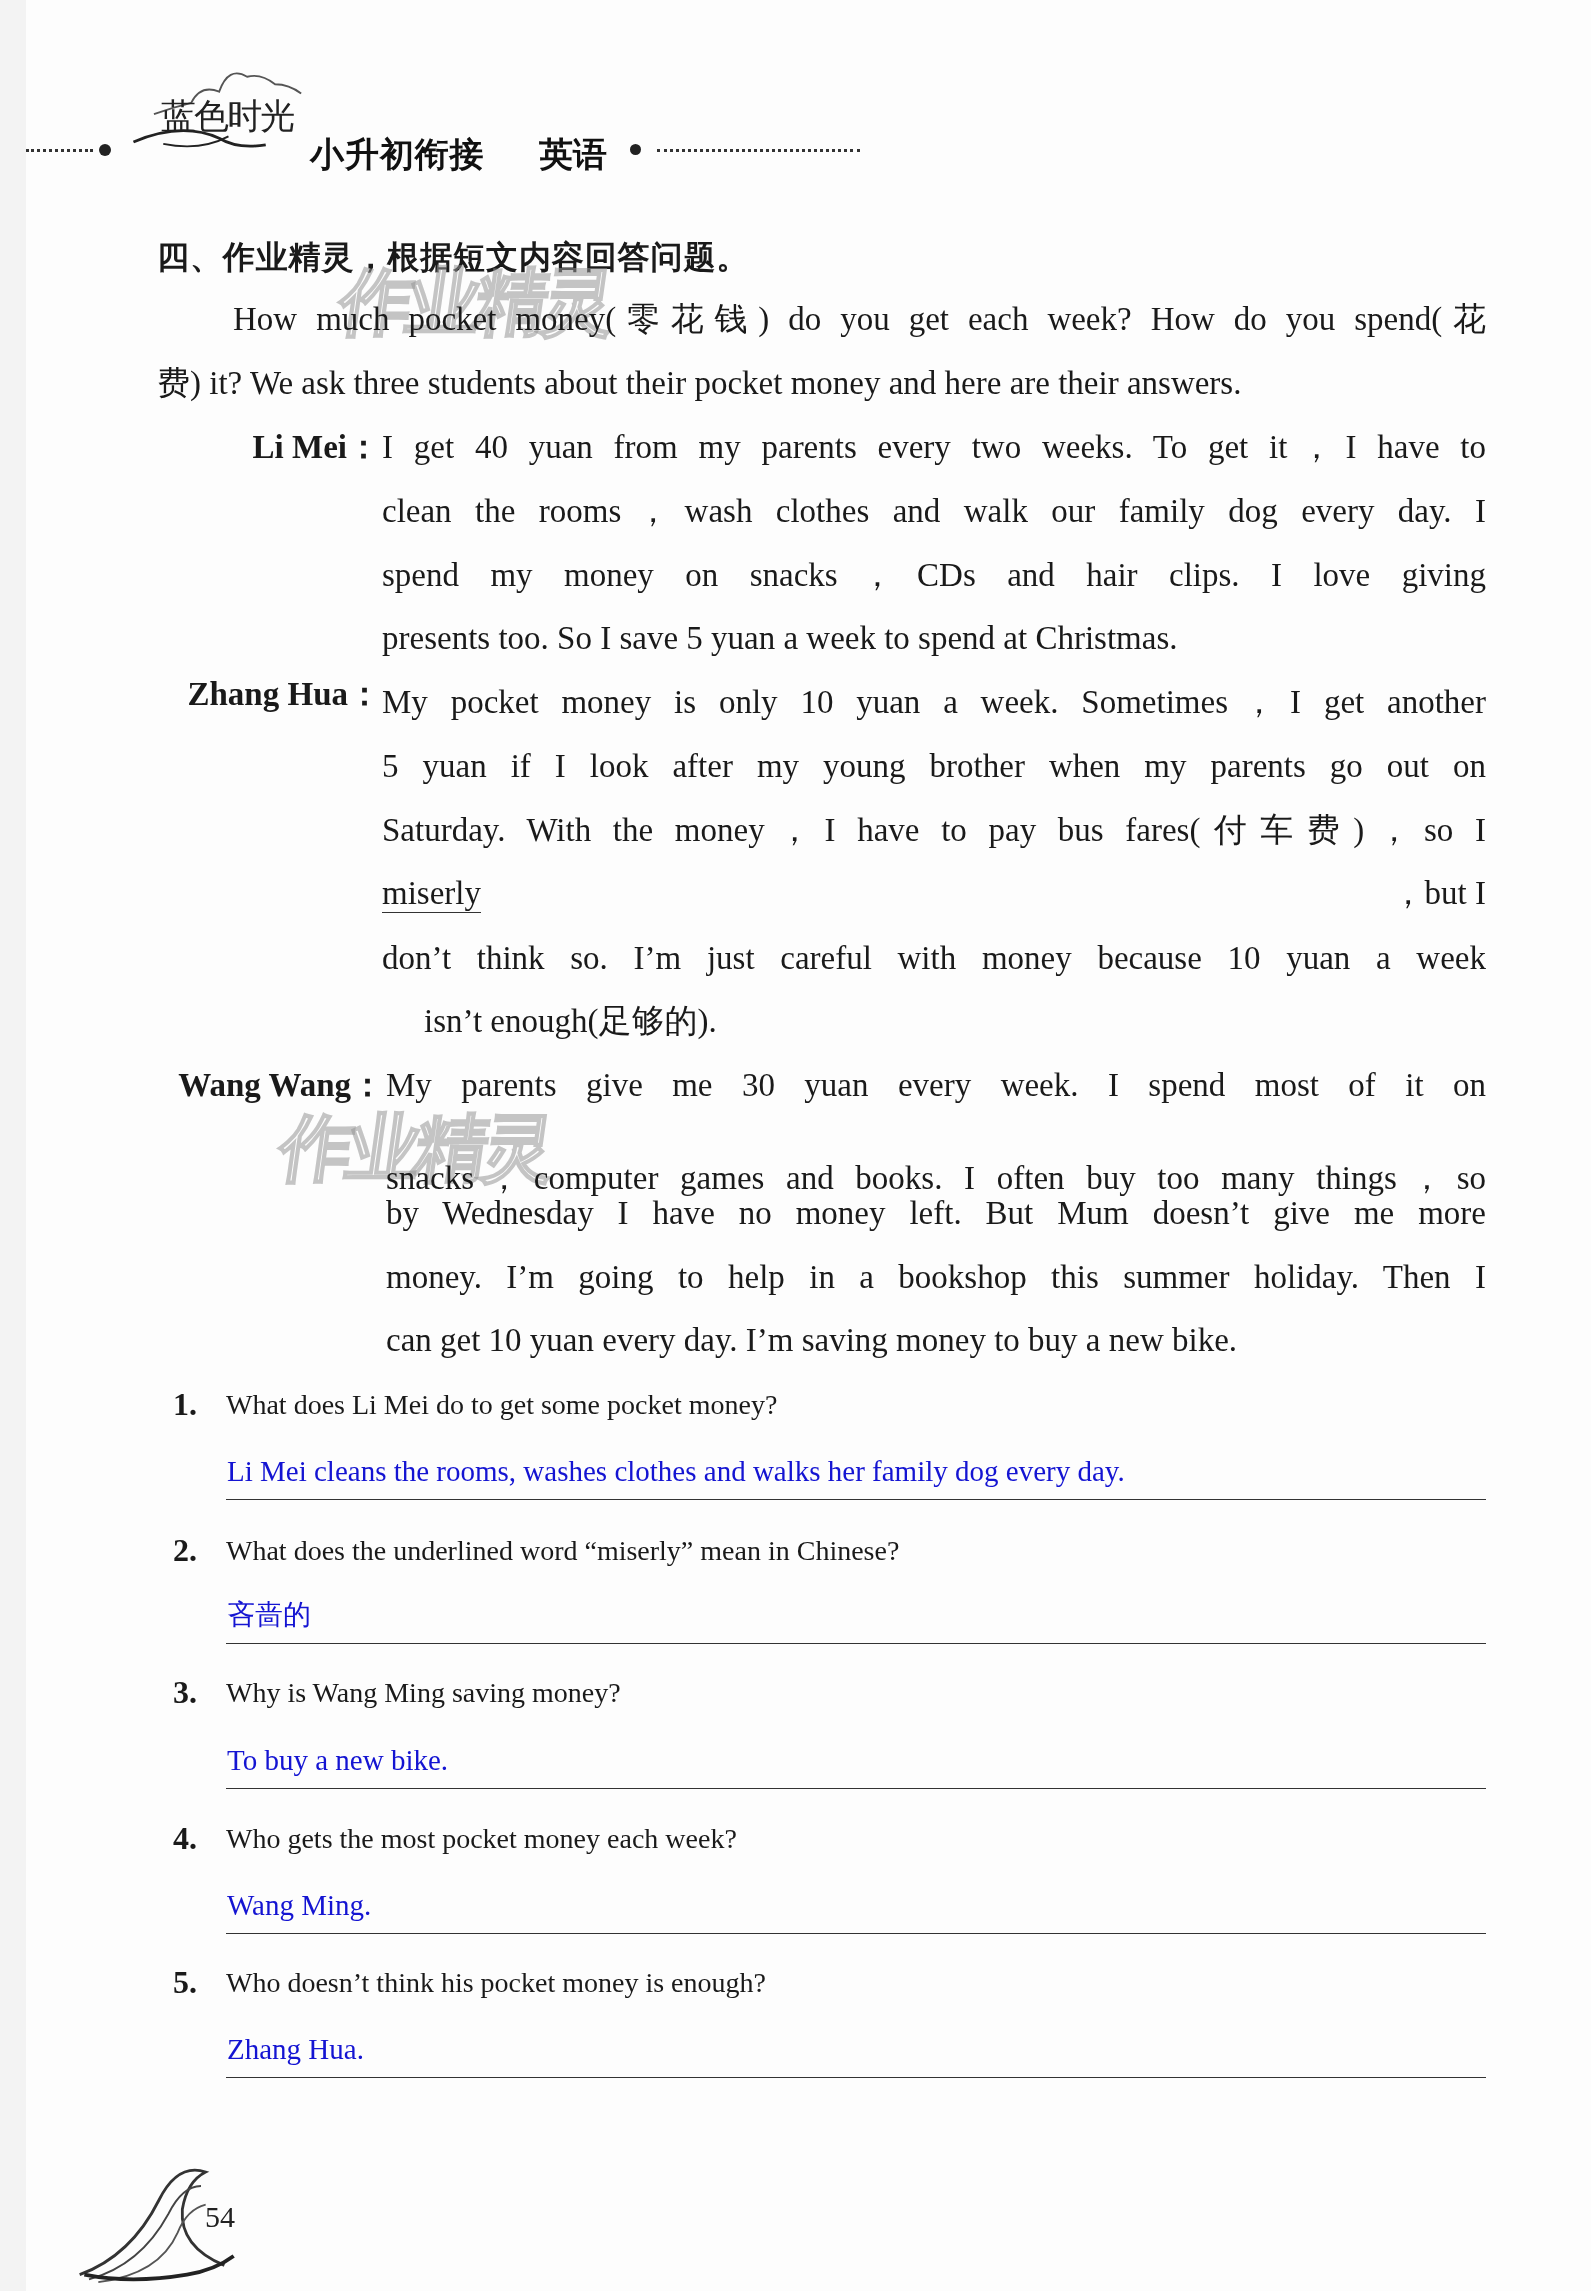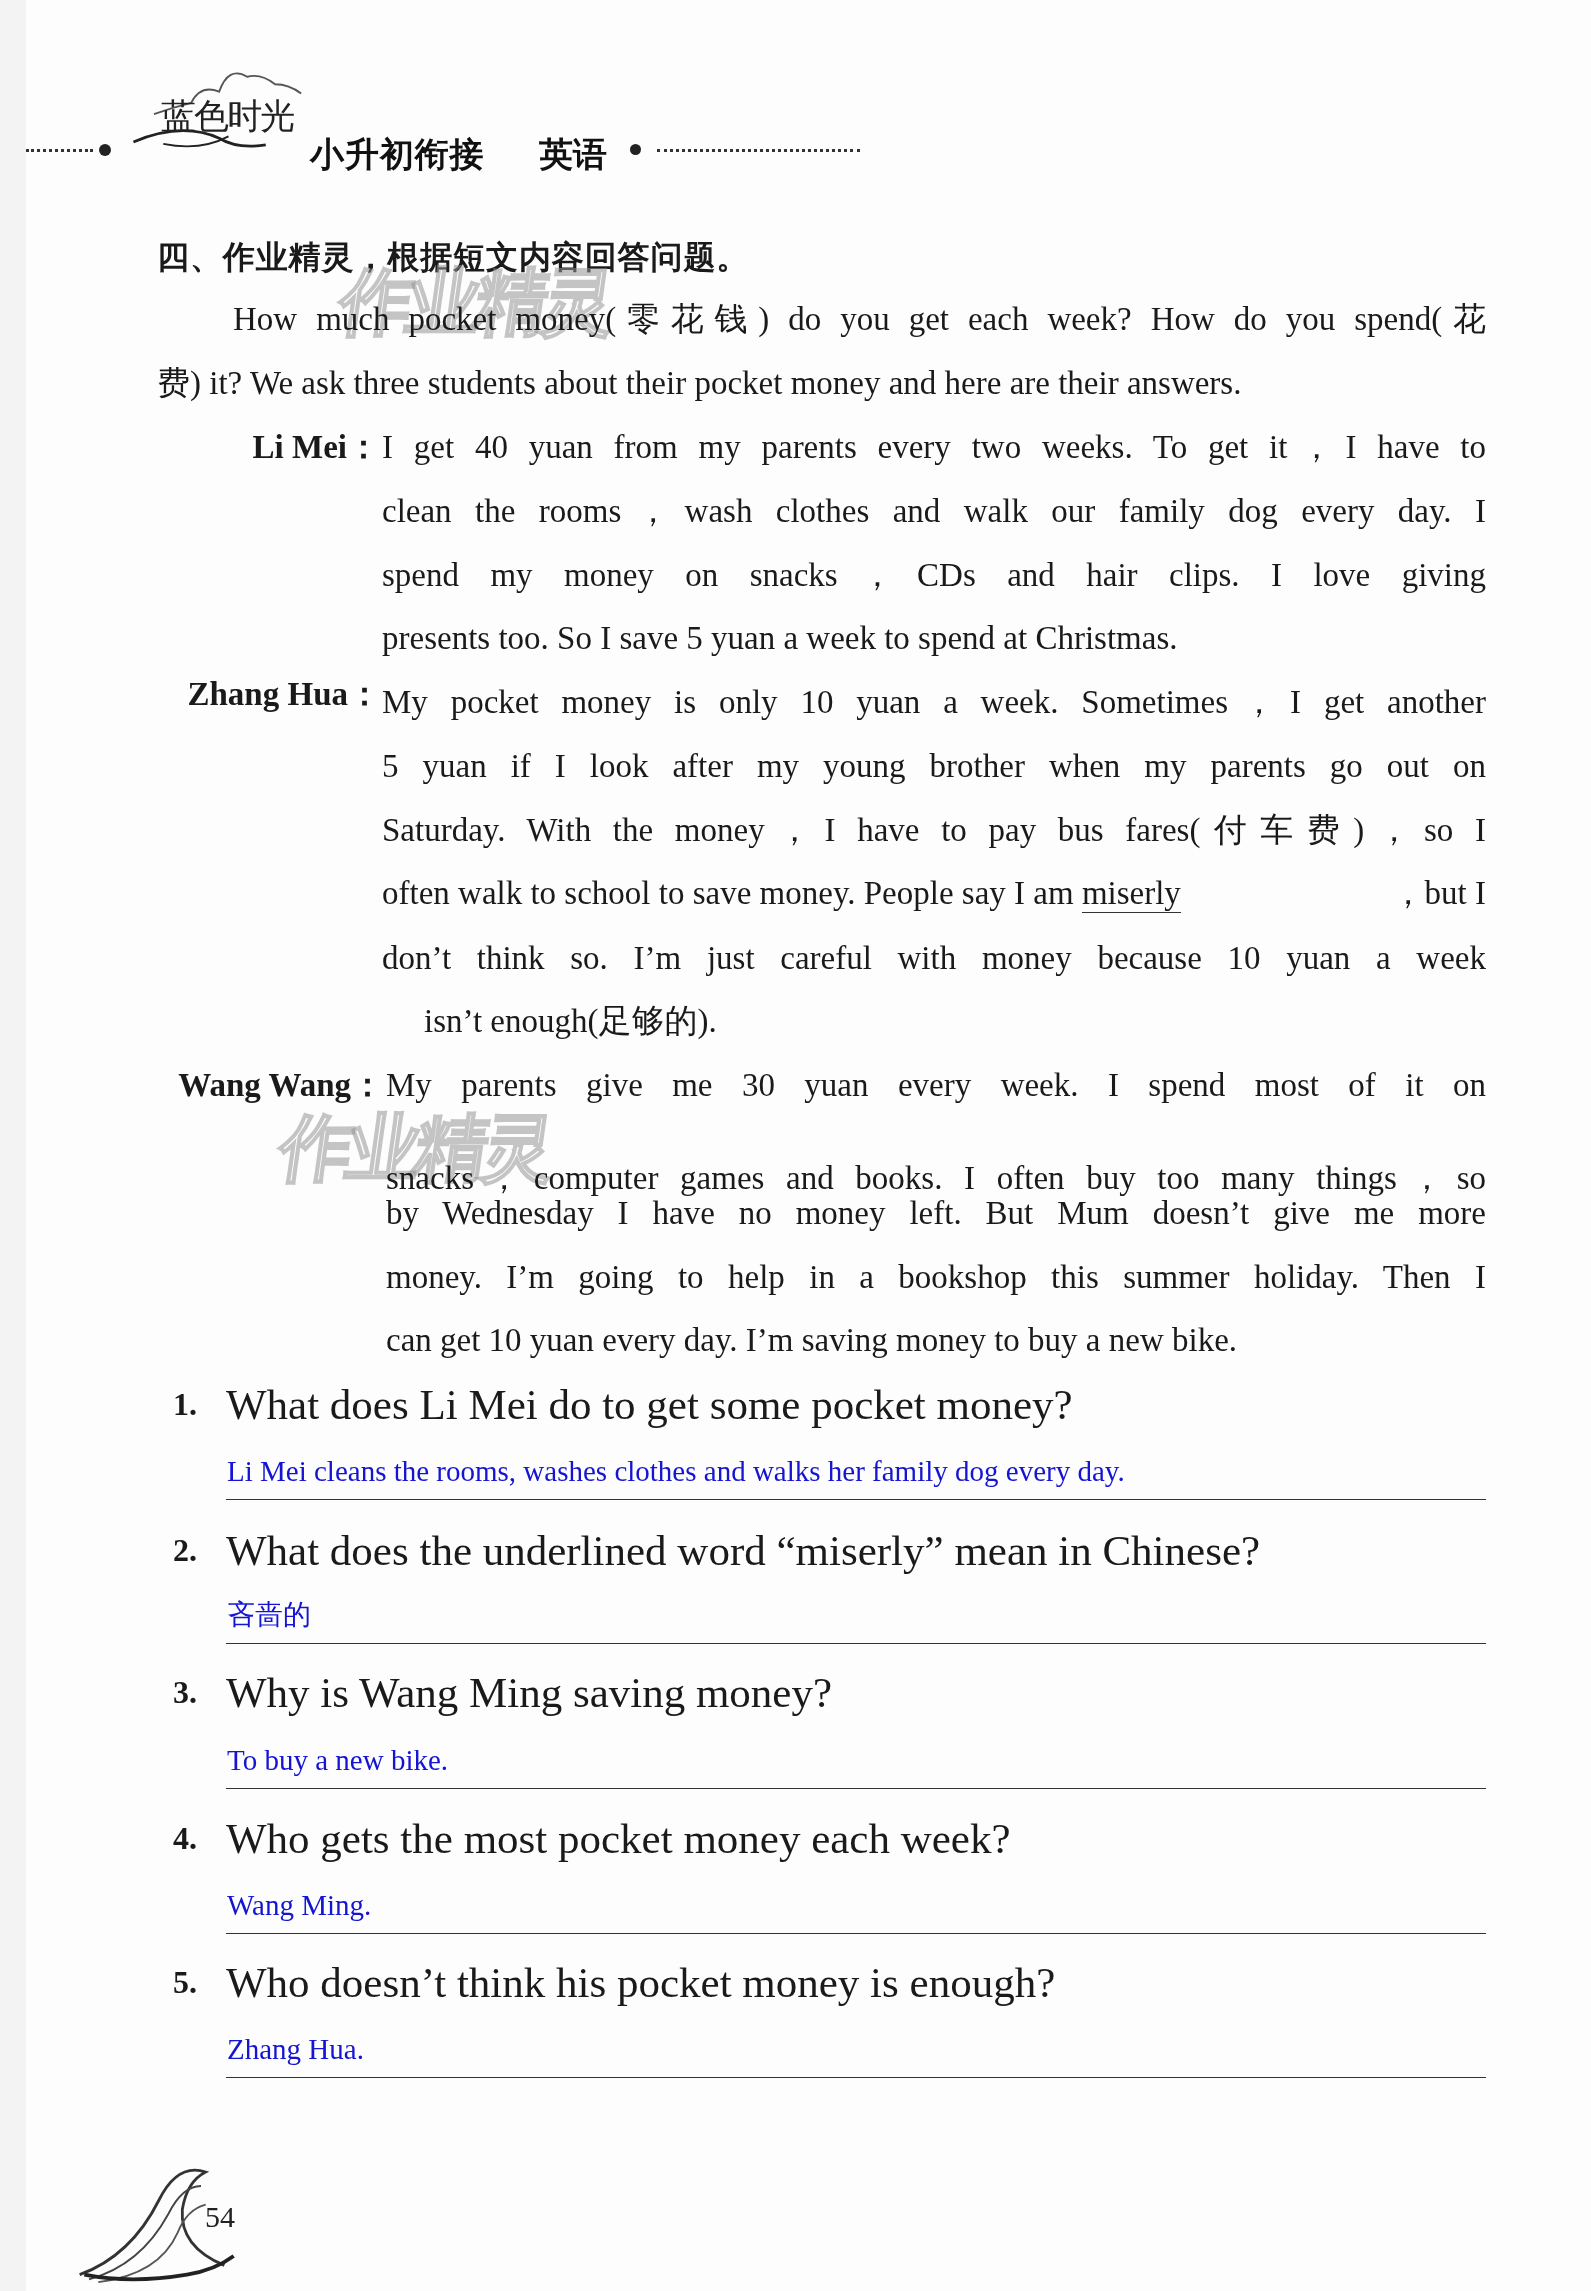--- a/index.html
+++ b/index.html
@@ -15,21 +15,21 @@
   .hdr-title { position:absolute; left:310px; top:132px; font-family:"DejaVu Sans",sans-serif; font-weight:bold; font-size:34px; color:#111; letter-spacing:0.9px; }
   .hdr-subject { position:absolute; left:539px; top:132px; font-family:"DejaVu Sans",sans-serif; font-weight:bold; font-size:34px; color:#111; }
   .section-heading { position:absolute; left:157px; top:236px; font-family:"DejaVu Sans",sans-serif; font-weight:bold; font-size:32px; letter-spacing:0.9px; }
   .watermark { position:absolute; font-family:"DejaVu Sans",sans-serif; font-size:73px; font-weight:bold; color:transparent;
                -webkit-text-stroke:1.9px rgba(150,150,150,0.55); letter-spacing:-5.6px; transform:skewX(-8deg); }
   .txt { position:absolute; font-size:33px; line-height:37px; white-space:nowrap; }
   .just { text-align:justify; text-align-last:justify; }
   .speaker { position:absolute; font-weight:bold; font-size:33px; line-height:37px; text-align:right; white-space:nowrap; }
   .u { border-bottom:1.9px solid #333; }
   .qnum { position:absolute; font-weight:bold; font-size:32px; line-height:37px; }
-  .qtext { position:absolute; font-size:43px; line-height:37px; white-space:nowrap; }
+  .qtext { position:absolute; font-size:28px; line-height:37px; white-space:nowrap; }
   .ans { position:absolute; font-size:29px; line-height:34px; color:#1414d2; white-space:nowrap; }
   .rule { position:absolute; left:226px; width:1260px; border-top:1.9px solid #333; }
   .pagenum { position:absolute; left:205px; top:2200px; font-size:30px; color:#222; }
   .wave { position:absolute; left:75px; top:2144px; width:168px; height:140px; }
 </style>
 </head>
 <body>
 
 <div class="page-edge"></div>
 
@@ -66,21 +66,20 @@
   <div class="txt just" style="left:382px;top:557px;width:1104px;">spend my money on snacks，CDs and hair clips. I love giving</div>
   <div class="txt" style="left:382px;top:620px;">presents too. So I save 5 yuan a week to spend at Christmas.</div>
 </div>
 
 <div>
   <div class="speaker" style="left:140px;top:676px;width:241px;">Zhang Hua：</div>
   <div class="txt just" style="left:382px;top:684px;width:1104px;">My pocket money is only 10 yuan a week. Sometimes，I get another</div>
   <div class="txt just" style="left:382px;top:748px;width:1104px;">5 yuan if I look after my young brother when my parents go out on</div>
   <div class="txt just" style="left:382px;top:812px;width:1104px;">Saturday. With the money，I have to pay bus fares(付车费)，so I</div>
   <div class="txt" style="left:382px;top:875px;width:1104px;display:flex;">
-    <span style="white-space:pre;">often walk to school to save money. People say I am </span>
     <span class="u">miserly</span>
     <span style="margin-left:auto;">，but I</span>
   </div>
   <div class="txt just" style="left:382px;top:940px;width:1104px;">don’t think so. I’m just careful with money because 10 yuan a week</div>
   <div class="txt" style="left:382px;top:1003px;margin-left:42px;">isn’t enough(足够的).</div>
 </div>
 
 <div>
   <div class="speaker" style="left:140px;top:1067px;width:244px;">Wang Wang：</div>
   <div class="txt just" style="left:386px;top:1067px;width:1100px;">My parents give me 30 yuan every week. I spend most of it on</div>

